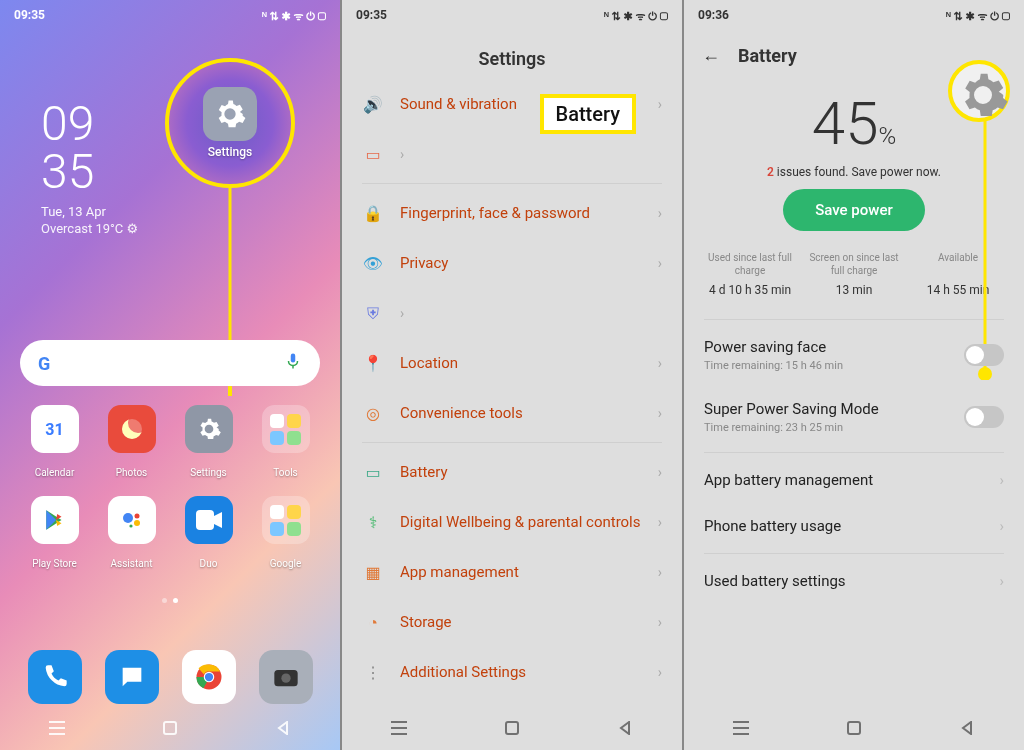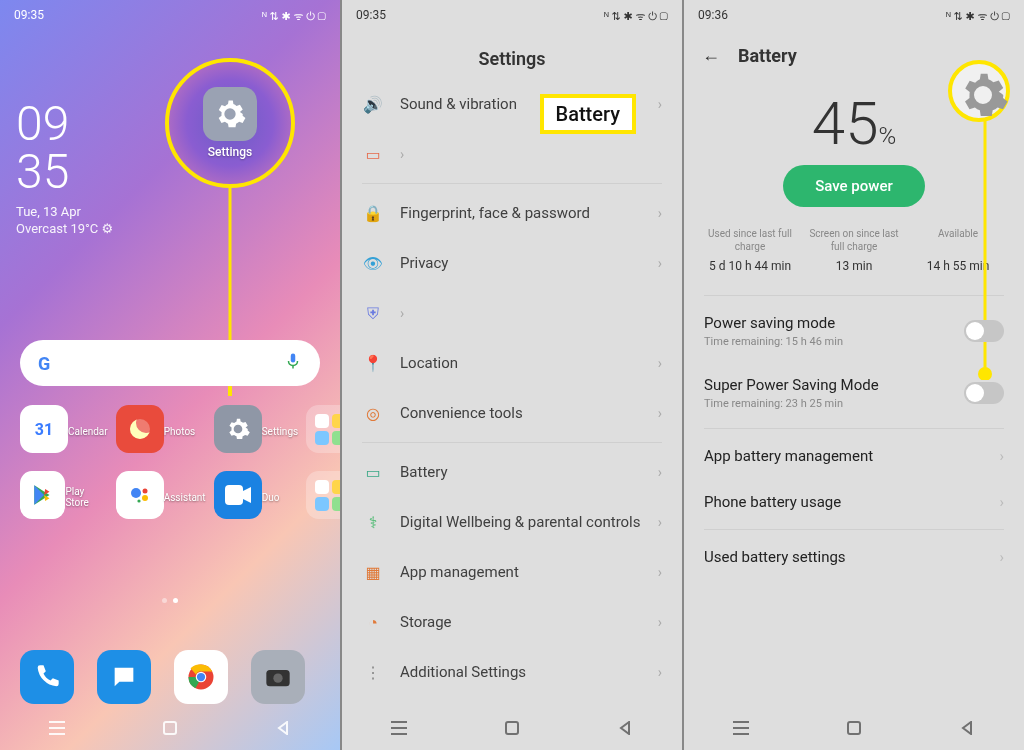--- a/index.html
+++ b/index.html
@@ -1,53 +1,53 @@
 <!DOCTYPE html>
 <html><head>
 <meta charset="utf-8">
 <style>
   * { margin: 0; padding: 0; box-sizing: border-box; font-family: -apple-system, BlinkMacSystemFont, "Segoe UI", Roboto, sans-serif; }
   body { width: 1024px; height: 750px; display: flex; background: #888; gap: 2px; }
   .panel { flex: 1; height: 100%; position: relative; overflow: hidden; }
-  .status-bar { height: 30px; display: flex; justify-content: space-between; align-items: center; padding: 12px 14px; font-size: 12px; font-weight: 400; }
+  .status-bar { height: 30px; display: flex; justify-content: space-between; align-items: center; padding: 12px 14px; font-size: 12px; font-weight: 700; }
   .status-icons { display: flex; gap: 3px; align-items: center; font-size: 11px; }
 
   
   .panel-a { background: linear-gradient(135deg,#7d88ef 0%, #a672d4 30%, #e88cb8 55%, #f9c6b4 75%, #a7c8f5 100%); color:#fff; }
   .panel-a .status-bar { color:#fff; }
-  .clock { position:absolute; top:100px; left:16px; color:#fff; }
+  .clock { position:absolute; top:100px; left:41px; color:#fff; }
   .clock .time { font-size:48px; font-weight:300; line-height:1; }
   .clock .date { font-size:13px; margin-top:8px; opacity:.95; }
   .clock .weather { font-size:13px; margin-top:2px; opacity:.9; }
   .settings-bubble { position:absolute; top:58px; left:165px; width:130px; height:130px; border-radius:50%; border:4px solid #ffe600; background: radial-gradient(circle,#6b5cc6,#8a5dd1,#d77db6); display:flex; flex-direction:column; align-items:center; justify-content:center; }
   .gear-big { width:54px; height:54px; background:#9aa2b3; border-radius:14px; display:flex; align-items:center; justify-content:center; }
   .gear-big svg { fill:#fff; }
   .settings-bubble .lbl { color:#fff; font-size:12px; margin-top:4px; font-weight:500; text-shadow:0 1px 2px rgba(0,0,0,.3);}
   .search-pill { position:absolute; top:340px; left:20px; right:20px; height:46px; background:#fff; border-radius:24px; display:flex; align-items:center; padding:0 18px; }
   .search-pill .g { display:flex; gap:0; font-weight:700; font-size:18px; }
   .search-pill .mic { margin-left:auto; }
   .grid { position:absolute; top:405px; left:20px; right:20px; display:grid; grid-template-columns:repeat(4,1fr); gap:18px 8px; }
-  .app-ic { display:flex; flex-direction:row; align-items:center; }
+  .app-ic { display:flex; flex-direction:column; align-items:center; }
   .app-sq { width:48px; height:48px; border-radius:26%; display:flex; align-items:center; justify-content:center; font-size:20px; color:#fff;}
-  .app-ic .t { font-size:10px; color:#fff; margin-top:4px; text-shadow:0 1px 2px rgba(0,0,0,.4);}
+  .app-ic .t { font-size:10px; color:#fff; margin-top:14px; text-shadow:0 1px 2px rgba(0,0,0,.4);}
   .page-dots { position:absolute; top:598px; left:0; right:0; display:flex; justify-content:center; gap:6px; }
   .page-dots span { width:5px; height:5px; border-radius:50%; background:rgba(255,255,255,.45);}
   .page-dots span.on { background:#fff; }
   .dock { position:absolute; bottom:46px; left:20px; right:20px; display:grid; grid-template-columns:repeat(4,1fr); gap:8px; }
   .dock .app-sq { width:54px; height:54px; }
   .navbar { position:absolute; bottom:0; left:0; right:0; height:44px; display:flex; justify-content:space-around; align-items:center; }
   .navbar div { width:20px; height:20px; opacity:.9; display:flex; align-items:center; justify-content:center; }
 
   
   .panel-b, .panel-c { background:#dedede; color:#333; }
   .panel-b .title { text-align:center; font-size:18px; font-weight:600; padding:18px 0 10px; }
   .set-list { }
   .set-item { display:flex; align-items:center; padding:14px 20px; gap:16px; position:relative; }
   .set-item .ic { width:22px; height:22px; display:flex; align-items:center; justify-content:center; flex-shrink:0; }
-  .set-item .lbl { flex:1; font-size:15px; color:#404040; }
+  .set-item .lbl { flex:1; font-size:15px; color:#c2410c; }
   .set-item .chev { color:#aaa; font-size:14px; }
   .sep { height:1px; background:#cfcfcf; margin:4px 20px; }
   .panel-b .navbar div, .panel-c .navbar div { color:#666; }
   .battery-tag { position:absolute; top:94px; right:46px; background:#fff; border:4px solid #ffe600; padding:4px 12px; font-size:20px; font-weight:500; color:#111; z-index:9; }
   
   
   .panel-c .hdr { display:flex; align-items:center; gap:18px; padding:14px 18px; }
   .panel-c .hdr .back { font-size:18px; }
   .panel-c .hdr .t { font-size:18px; font-weight:700; }
   .pct { text-align:center; font-size:60px; font-weight:300; margin:8px 0 6px;}
@@ -344,40 +344,41 @@
   <div class="hl-circle" style="top:60px; right:14px;">
     <svg width="54" height="54" viewBox="0 0 24 24" style="margin:4px">
         <path fill="#999" d="M12 8a4 4 0 100 8 4 4 0 000-8zm9 4a9 9 0 01-.1 1.3l2 1.6-2 3.4-2.4-.8a7.6 7.6 0 01-2.2 1.3l-.4 2.5H11l-.4-2.5a7.6 7.6 0 01-2.2-1.3l-2.4.8-2-3.4 2-1.6A9 9 0 016 12a9 9 0 01.1-1.3l-2-1.6 2-3.4 2.4.8A7.6 7.6 0 0110.6 5L11 2.5h3l.4 2.5a7.6 7.6 0 012.2 1.3l2.4-.8 2 3.4-2 1.6A9 9 0 0121 12z"></path>
       </svg>
   </div>
   <svg class="line" style="top:120px; right:32px;" width="14" height="260">
       <line x1="7" y1="0" x2="7" y2="248" stroke="#ffe600" stroke-width="3"></line>
       <circle cx="7" cy="254" r="7" fill="#ffe600"></circle>
     </svg>
   <div class="pct"><span>45</span><small>%</small></div>
+  <div class="issues"><span class="red">2</span><span> issues found. Save power now.</span></div>
   <button class="save-btn">Save power</button>
   <div class="stats" id="statsC">
       <div class="col">
         <div class="h">Used since last full charge</div>
-        <div class="v">5 d 10 h 44 min</div>
+        <div class="v">4 d 10 h 35 min</div>
       </div>
       <div class="col">
         <div class="h">Screen on since last full charge</div>
         <div class="v">13 min</div>
       </div>
       <div class="col">
         <div class="h">Available</div>
         <div class="v">14 h 55 min</div>
       </div>
     </div>
   <div class="sep"></div>
   <div id="rowsC">
       <div class="c-item">
         <div class="txt">
-          <div class="t1">Power saving mode</div>
+          <div class="t1">Power saving face</div>
           <div class="t2">Time remaining:  15 h 46 min</div>
         </div>
         <div class="toggle"></div>
       </div>
       <div class="c-item">
         <div class="txt">
           <div class="t1">Super Power Saving Mode</div>
           <div class="t2">Time remaining:  23 h 25 min</div>
         </div>
         <div class="toggle"></div>

